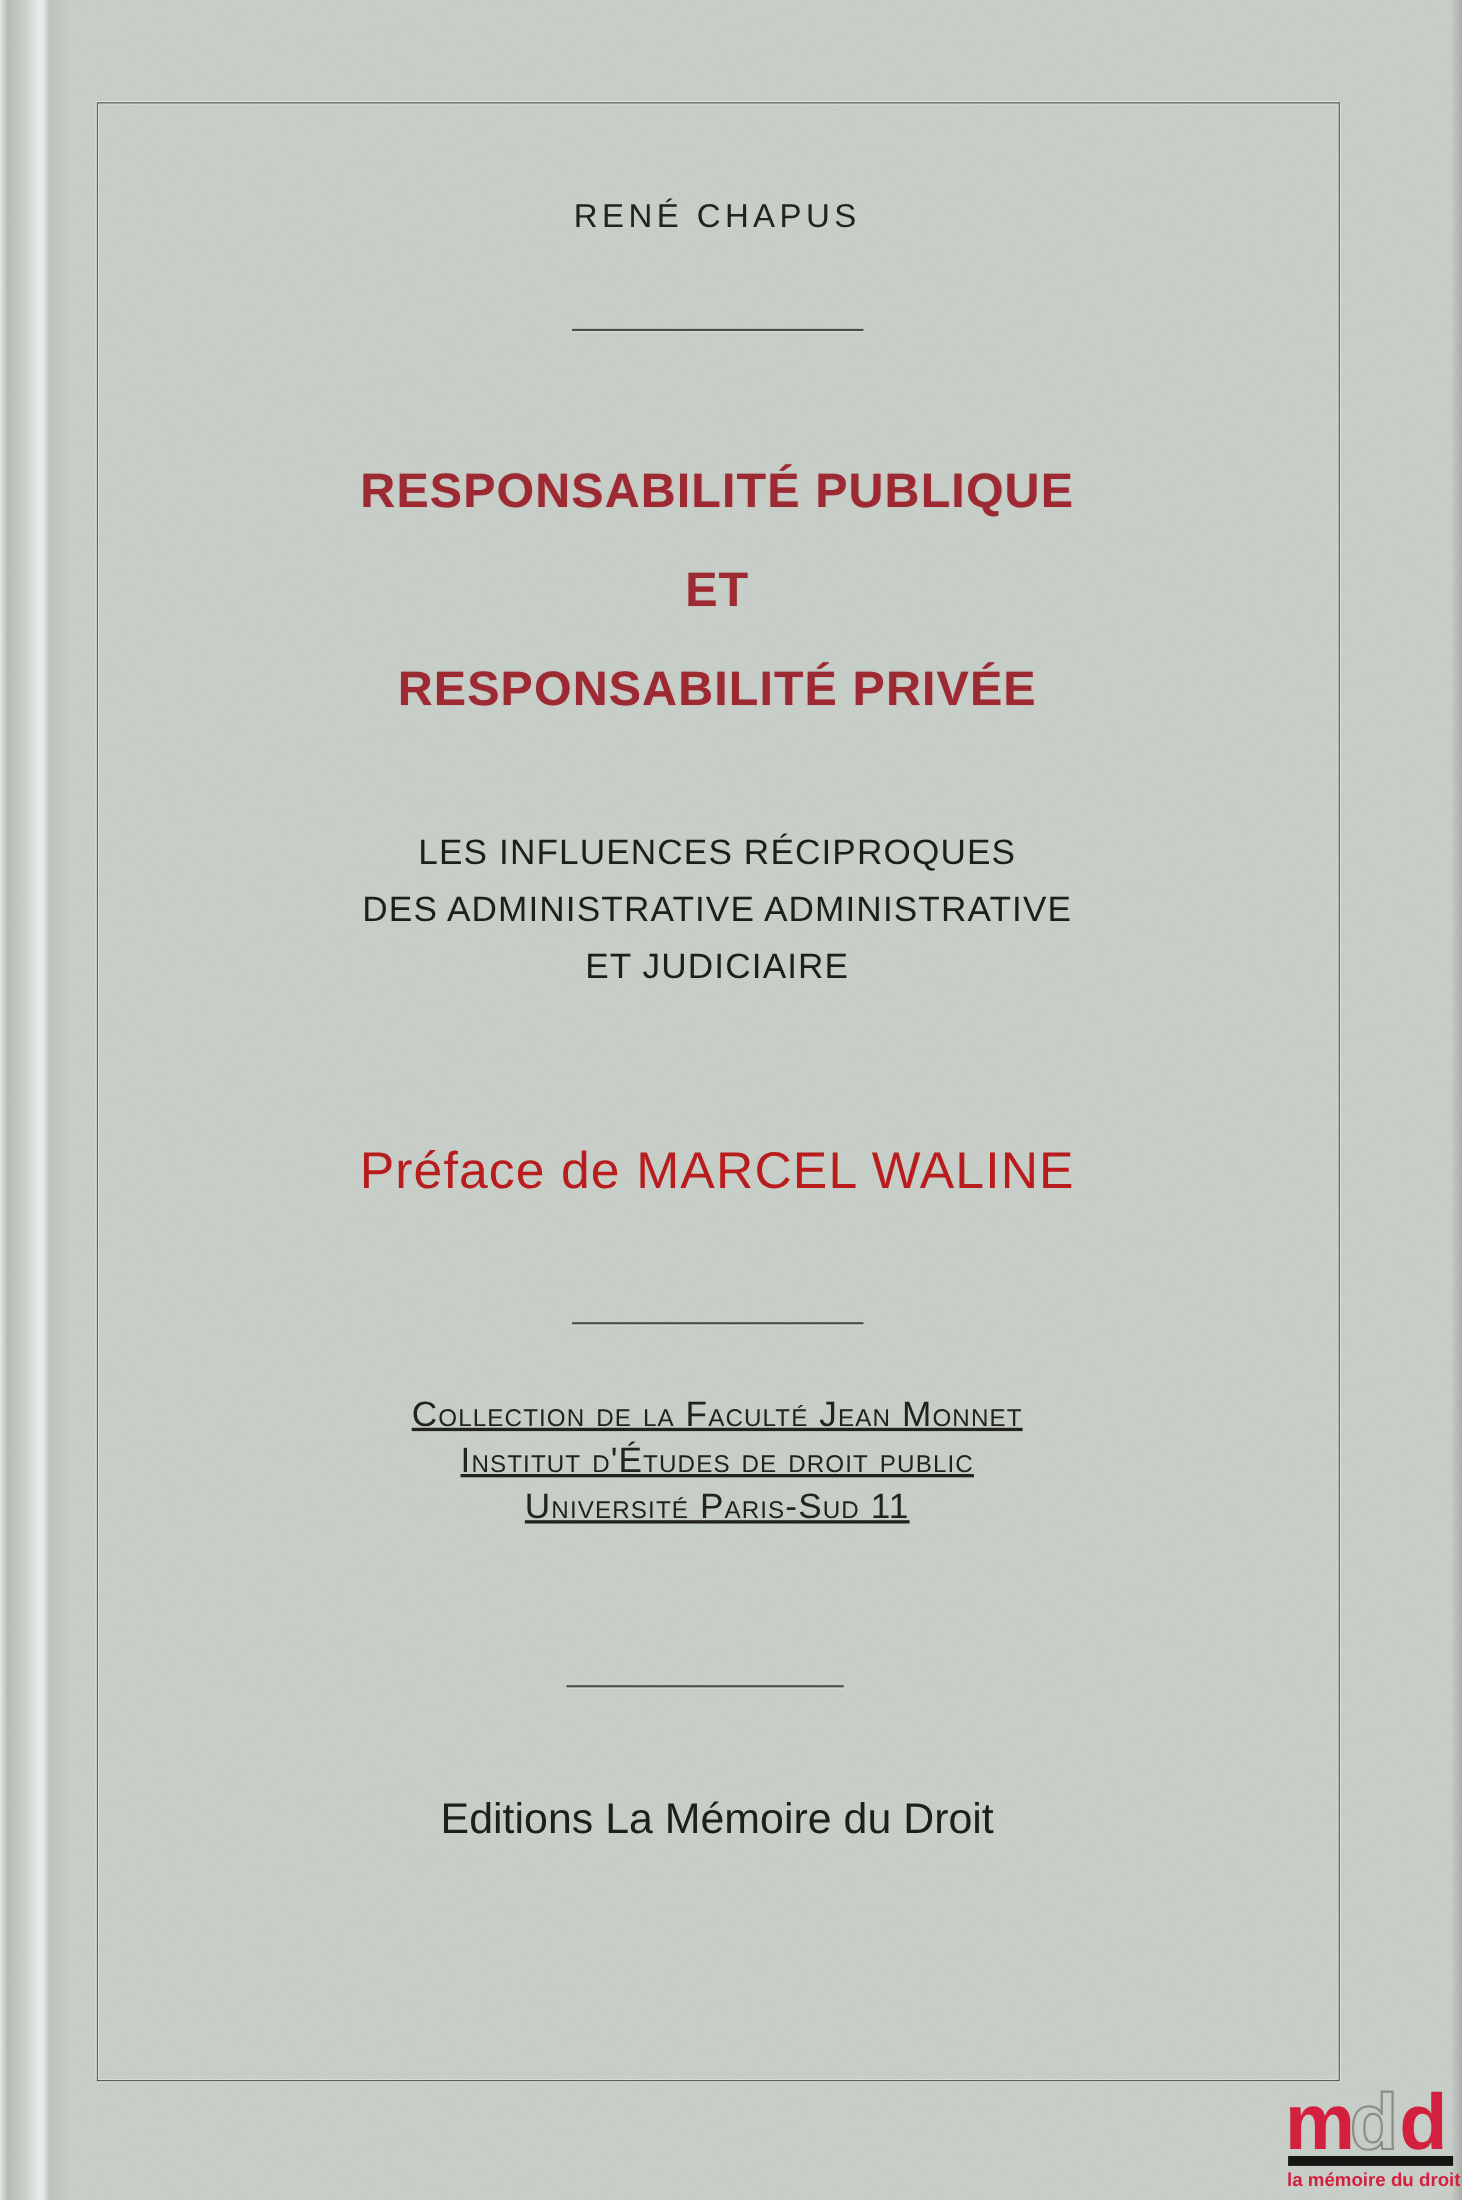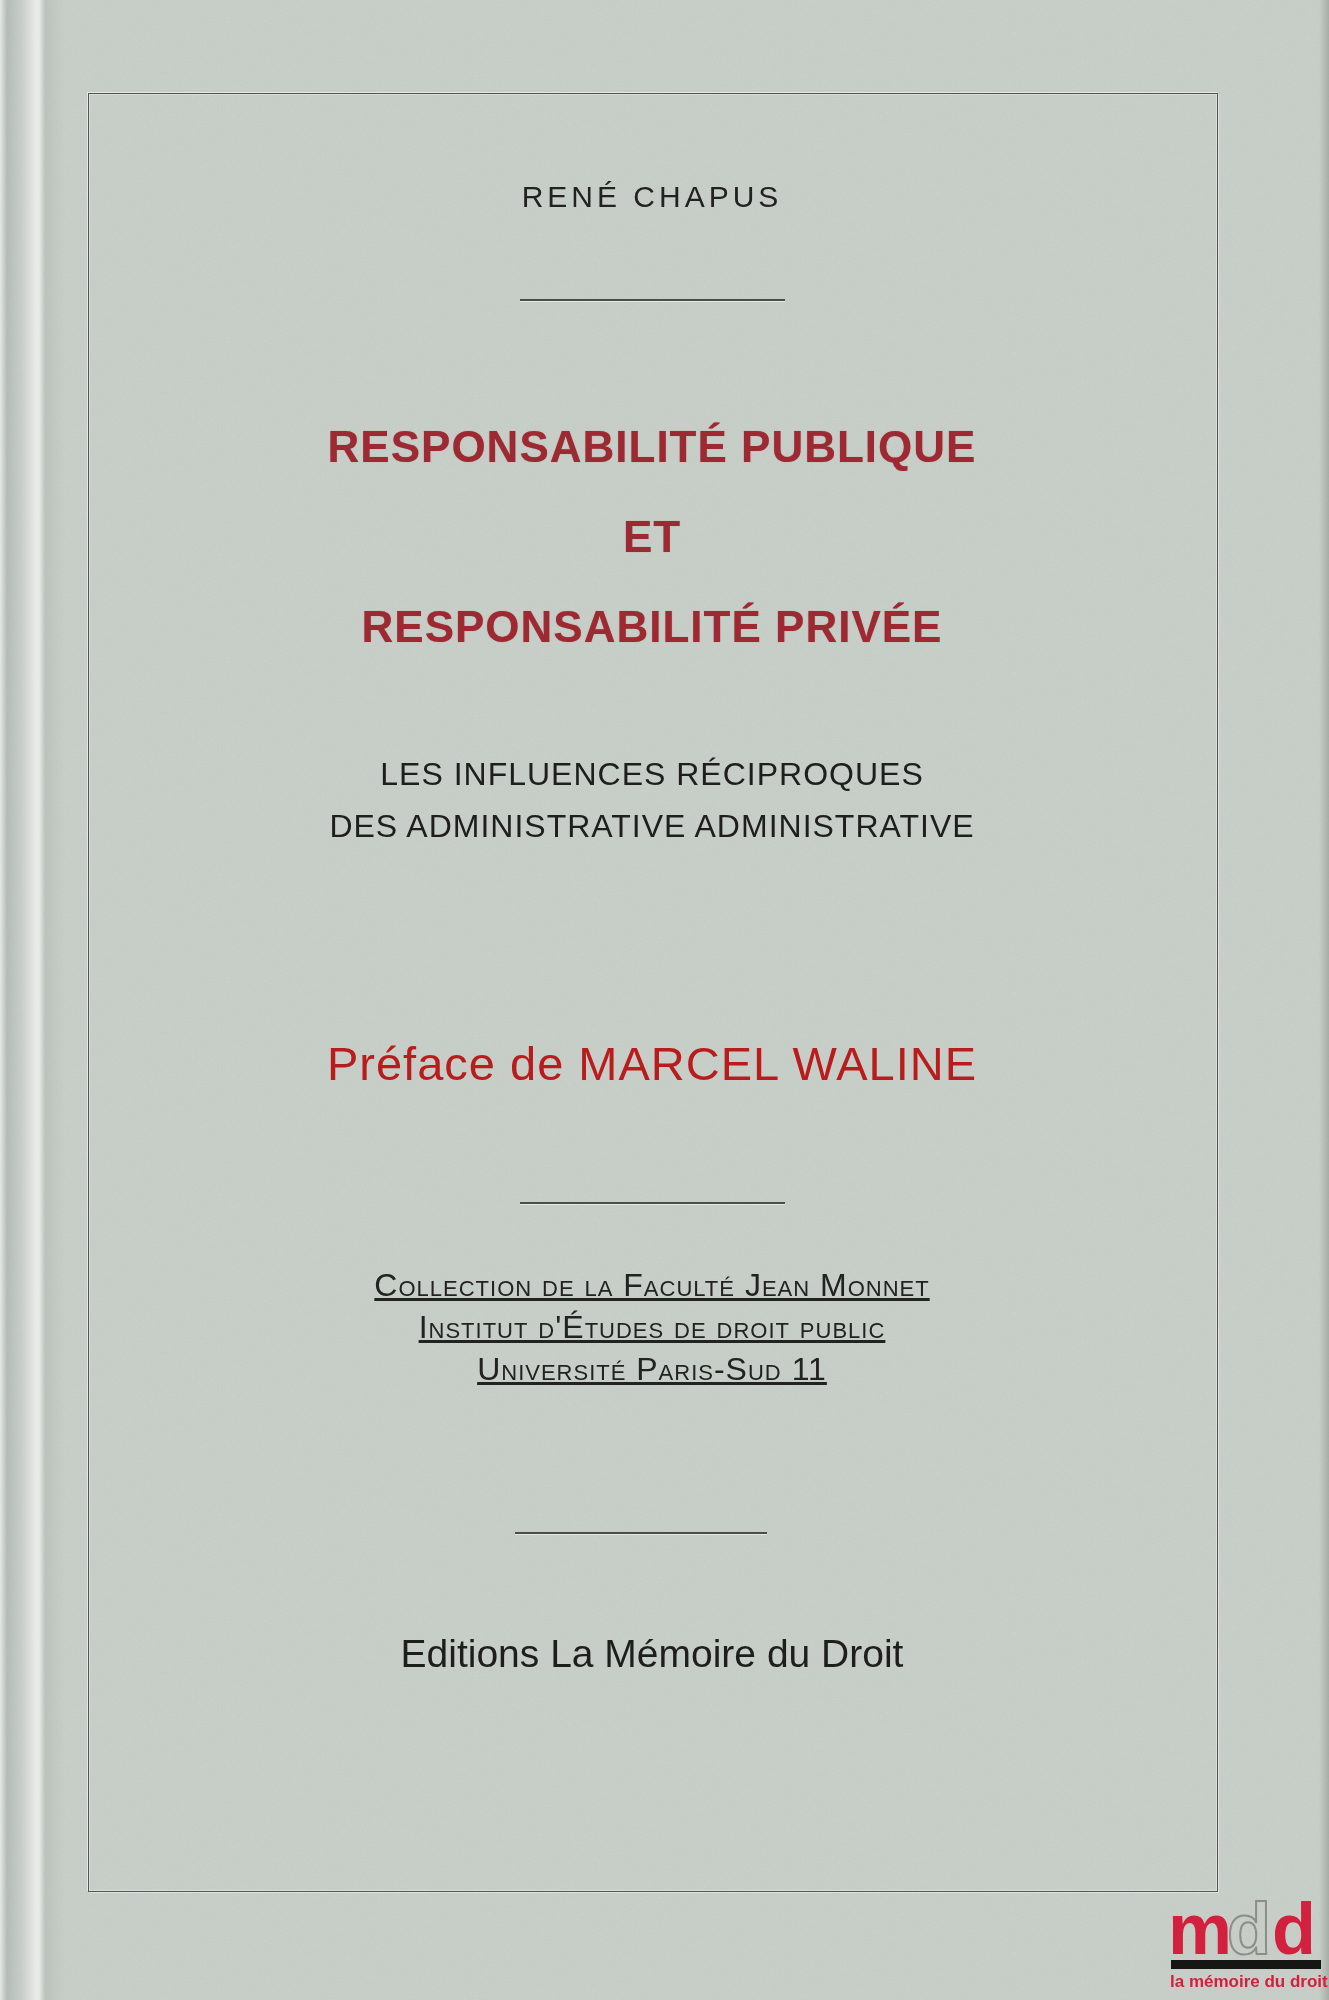--- a/index.html
+++ b/index.html
@@ -105,20 +105,21 @@
 
     <div class="title">
       <div>RESPONSABILITÉ PUBLIQUE</div>
       <div>ET</div>
       <div>RESPONSABILITÉ PRIVÉE</div>
     </div>
 
     <div class="subtitle">
       <div>LES INFLUENCES RÉCIPROQUES</div>
       <div>DES ADMINISTRATIVE ADMINISTRATIVE</div>
+      <div>ET JUDICIAIRE</div>
     </div>
 
     <div class="preface">Préface de MARCEL WALINE</div>
 
     <div class="divider d2"></div>
 
     <div class="collection">
       <div>Collection de la Faculté Jean Monnet</div>
       <div>Institut d'Études de droit public</div>
       <div>Université Paris-Sud 11</div>

